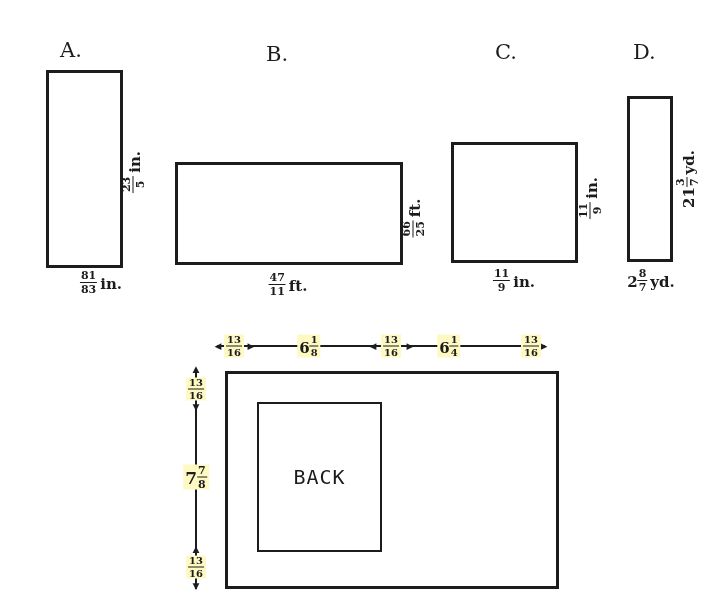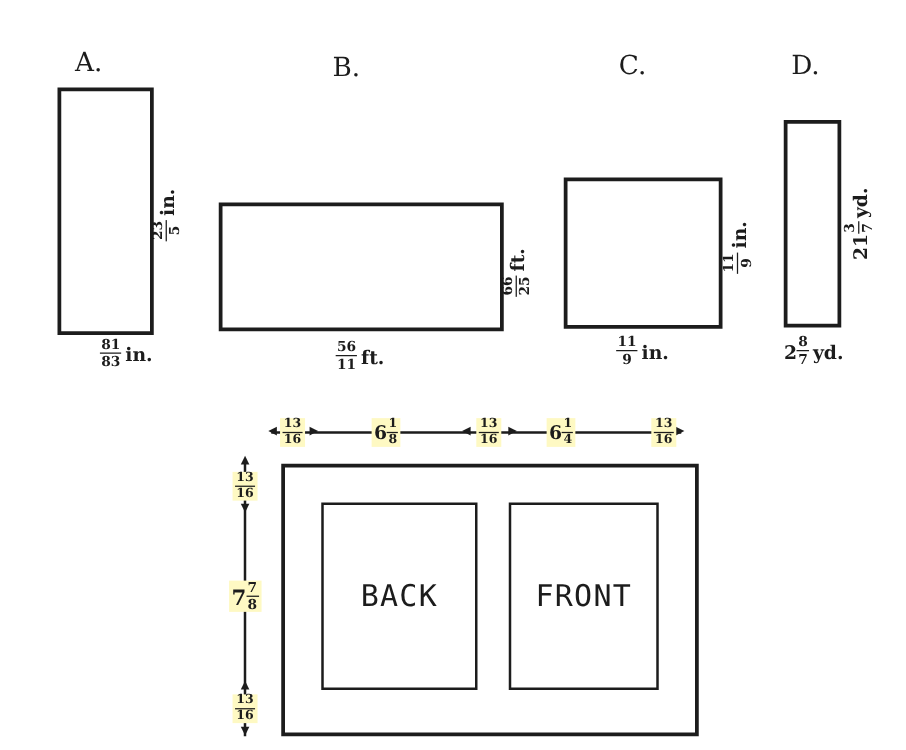--- a/index.html
+++ b/index.html
@@ -23,41 +23,41 @@
   .vline{position:absolute;border-left:2px solid #1c1c1c;width:0;}
   .dim-tag{position:absolute;transform:translate(-50%,-50%);background:#fef9c3;
            padding:0 2px;white-space:nowrap;font-weight:700;}
   .dim-tag .frac{font-size:10px;vertical-align:-30%;}
   .dim-tag .whole{font-size:15px;}
   .big .whole{font-size:17px;}
   .big .frac{font-size:11px;}
   .arrow{position:absolute;transform:translate(-50%,-50%);font-family:"DejaVu Sans",sans-serif;
          font-size:9px;color:#1c1c1c;line-height:1;}
   .card-word{position:absolute;inset:0;display:flex;align-items:center;justify-content:center;
-             font-family:"DejaVu Sans Mono",monospace;font-size:24px;letter-spacing:1px;color:#1c1c1c;}
+             font-family:"DejaVu Sans Mono",monospace;font-size:20px;letter-spacing:1px;color:#1c1c1c;}
 </style>
 </head>
 <body>
 
 <div class="page">
 
 
   <div class="figlabel" style="left:60px;top:38px;">A.</div>
   <div class="rect" style="left:46px;top:70px;width:77px;height:198px;"></div>
   <div class="bot-label dimlabel" style="left:85px;top:270px;margin-left:16px;">
     <span class="frac"><span class="n">81</span><span class="d">83</span></span><span class="unit">in.</span>
   </div>
   <div class="side-label" style="left:133px;top:172px;">
     <span class="rot dimlabel"><span class="frac"><span class="n">23</span><span class="d">5</span></span><span class="unit">in.</span></span>
   </div>
 
   <div class="figlabel" style="left:266px;top:42px;">B.</div>
   <div class="rect" style="left:175px;top:162px;width:228px;height:103px;"></div>
   <div class="bot-label dimlabel" style="left:288px;top:272px;">
-    <span class="frac"><span class="n">56</span><span class="d">11</span></span><span class="unit">ft.</span>
+    <span class="frac"><span class="n">47</span><span class="d">11</span></span><span class="unit">ft.</span>
   </div>
   <div class="side-label" style="left:413px;top:218px;">
     <span class="rot dimlabel"><span class="frac"><span class="n">66</span><span class="d">25</span></span><span class="unit">ft.</span></span>
   </div>
 
   <div class="figlabel" style="left:495px;top:40px;">C.</div>
   <div class="rect" style="left:451px;top:142px;width:127px;height:121px;"></div>
   <div class="bot-label dimlabel" style="left:514px;top:268px;">
     <span class="frac"><span class="n">11</span><span class="d">9</span></span><span class="unit">in.</span>
   </div>
@@ -70,23 +70,20 @@
   <div class="bot-label dimlabel" style="left:651px;top:268px;">
     <span class="whole">2</span><span class="frac"><span class="n">8</span><span class="d">7</span></span><span class="unit">yd.</span>
   </div>
   <div class="side-label" style="left:687px;top:179px;">
     <span class="rot dimlabel"><span class="whole">21</span><span class="frac"><span class="n">3</span><span class="d">7</span></span><span class="unit">yd.</span></span>
   </div>
 
   <div class="rect" style="left:225px;top:371px;width:334px;height:218px;"></div>
   <div class="rect thin" style="left:257px;top:402px;width:125px;height:150px;">
     <div class="card-word">BACK</div>
-  </div>
-  <div class="rect thin" style="left:407px;top:402px;width:120px;height:150px;">
-    <div class="card-word">FRONT</div>
   </div>
 
   <div class="hline" style="left:217px;top:345px;width:328px;"></div>
   <span class="arrow" style="left:218px;top:346px;">◀</span>
   <span class="arrow" style="left:251px;top:346px;">▶</span>
   <span class="arrow" style="left:373px;top:346px;">◀</span>
   <span class="arrow" style="left:410px;top:346px;">▶</span>
   <span class="arrow" style="left:544px;top:346px;">▶</span>
 
   <div class="dim-tag" style="left:234px;top:346px;">

